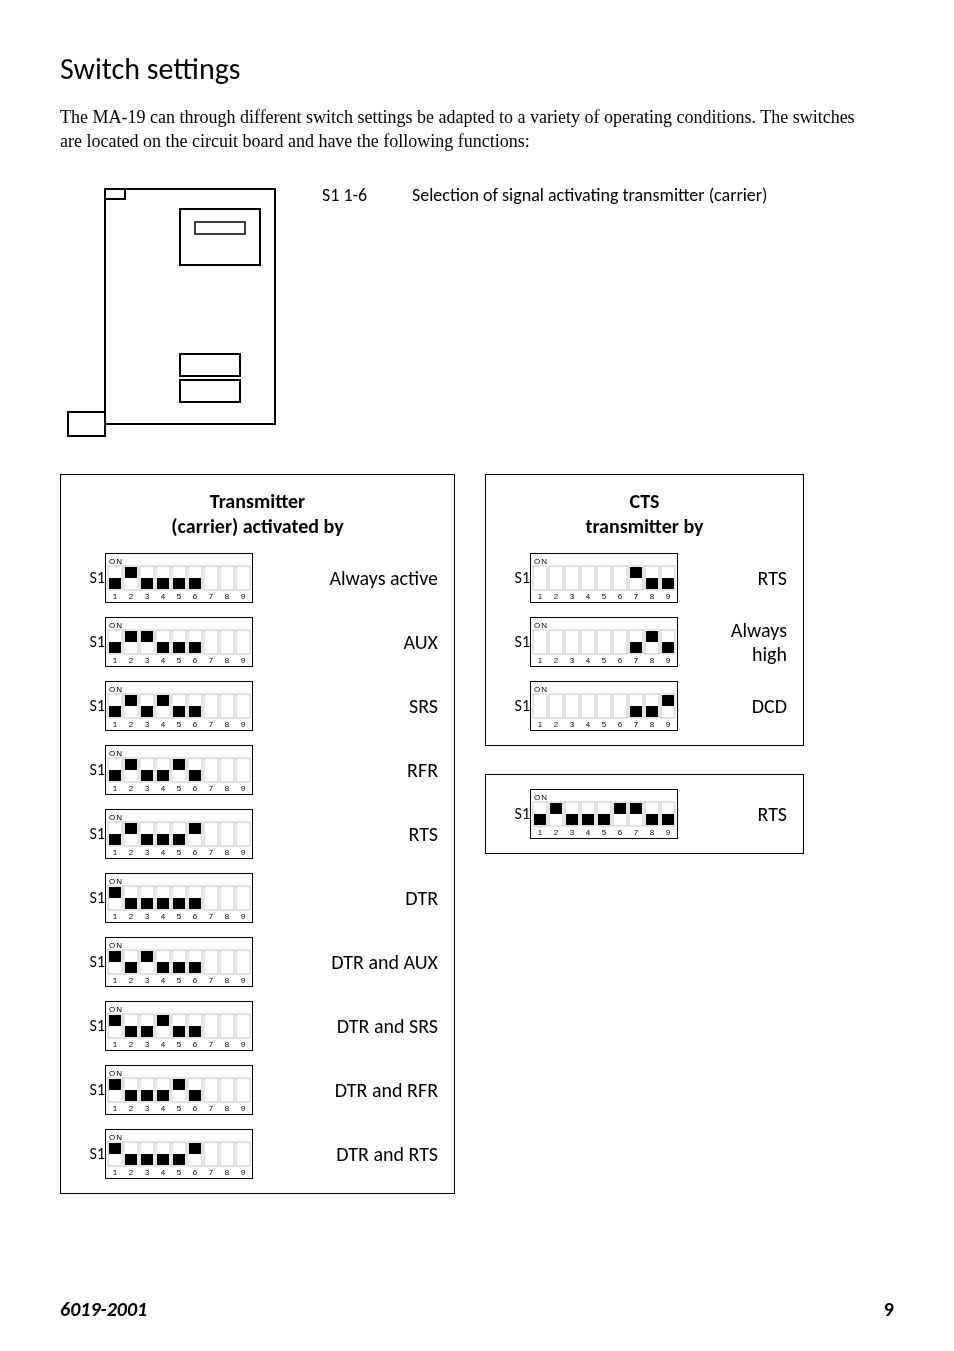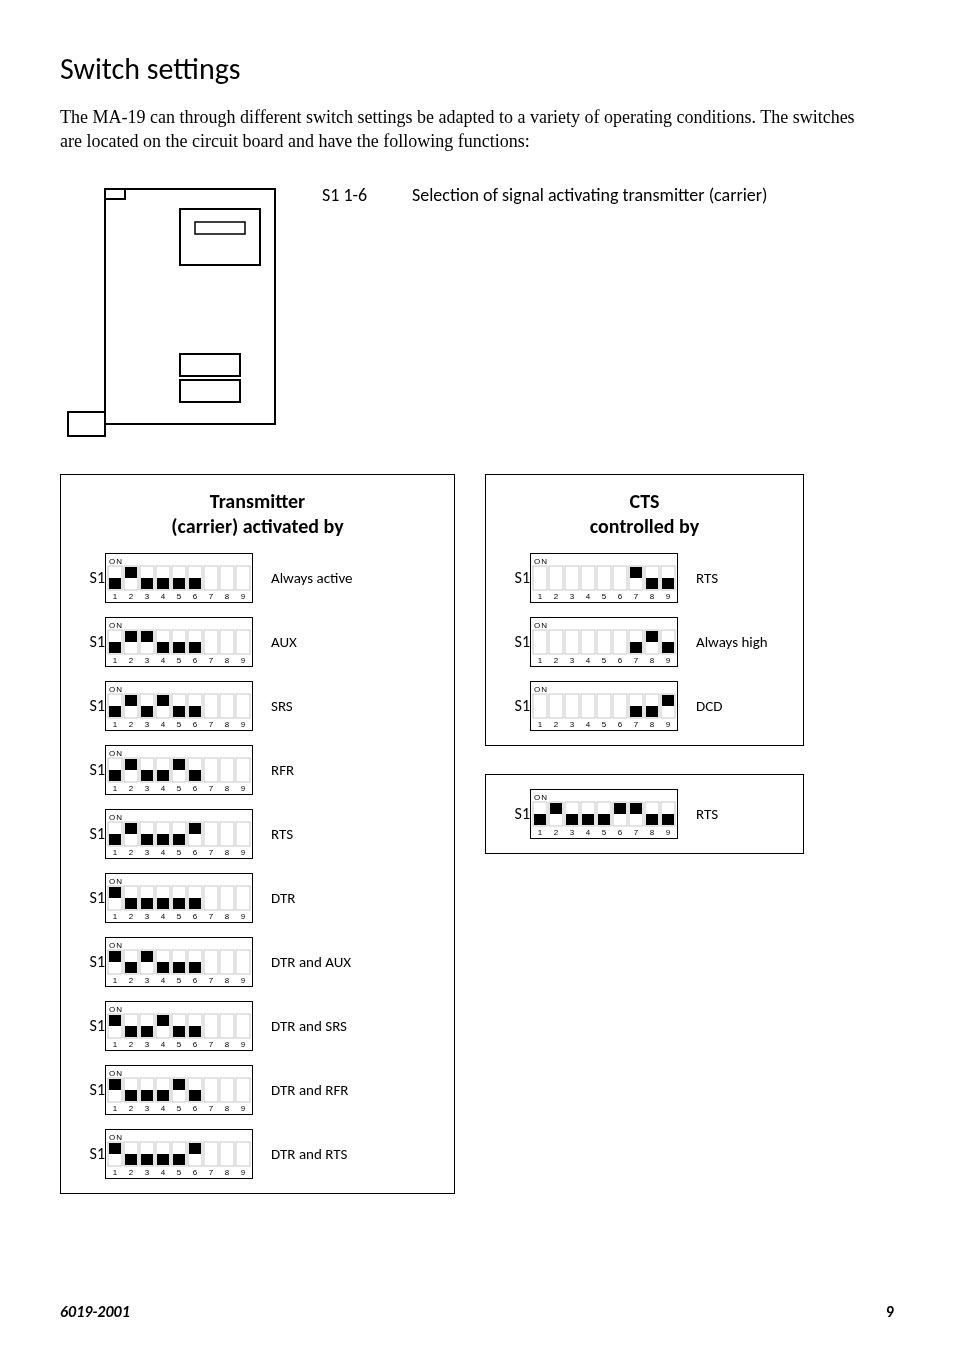--- a/index.html
+++ b/index.html
@@ -64,33 +64,34 @@
     align-items: center;
     margin-bottom: 14px;
   }
   .dip-row:last-child { margin-bottom: 0; }
   .dip-label-left {
     width: 28px;
     font-size: 16px;
     text-align: right;
   }
   .dip-label-right {
-    font-size: 15px;
+    font-size: 20px;
     margin-left: 18px;
     flex: 1;
+    text-align: right;
   }
   .dip-svg { display: block; }
   .footer {
     position: absolute;
     bottom: 30px;
     left: 60px;
     right: 60px;
     display: flex;
     justify-content: space-between;
-    font-size: 16px;
+    font-size: 20px;
     margin-top: 36px;
   }
   .footer .doc-id { font-style: italic; font-weight: bold; }
   .footer .page-num { font-weight: bold; }
 </style>
 </head>
 <body>
 
 <h1>Switch settings</h1>
 <p class="intro">The MA-19 can through different switch settings be adapted to a variety of operating conditions. The switches are located on the circuit board and have the following functions:</p>
@@ -465,21 +466,21 @@
           </div>
           <div class="dip-label-right">DTR and RTS</div>
         </div>
       </div>
   </div>
 
   <div>
     <div class="panel right-panel">
       <div class="panel-title">
         <span>CTS</span><br>
-        <span>controlled by</span>
+        <span>transmitter by</span>
       </div>
       <div id="cts-rows">
           <div class="dip-row">
             <div class="dip-label-left">S1</div>
             <div>
               <svg class="dip-svg" width="148" height="50" viewBox="0 0 148 50">
                 <rect x="0.5" y="0.5" width="147" height="49" fill="#fff" stroke="#000" stroke-width="1"></rect>
                 <text x="4" y="11" font-family="sans-serif" font-size="8" fill="#000" letter-spacing="1">ON</text>
                 <rect x="3" y="13" width="14" height="24" fill="none" stroke="#bbb" stroke-width="0.8"></rect>
                 <text x="10" y="46" font-family="sans-serif" font-size="8" fill="#000" text-anchor="middle">1</text>

